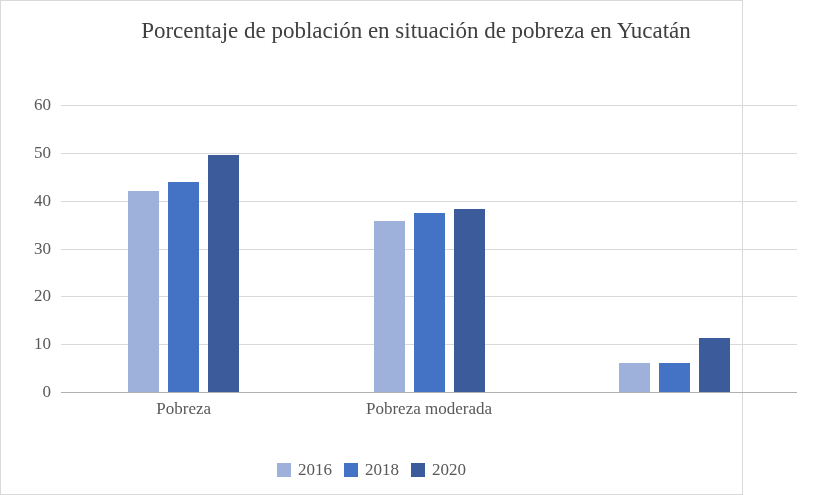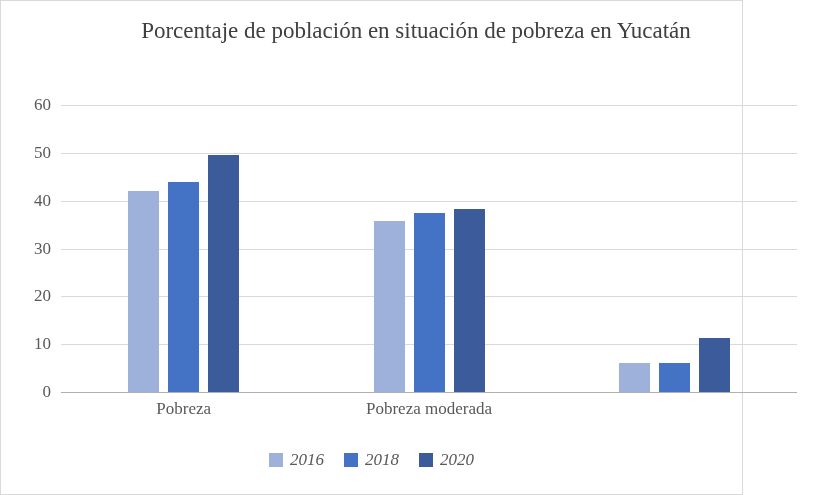--- a/index.html
+++ b/index.html
@@ -85,26 +85,25 @@
     font-size: 17px;
     line-height: 20px;
     text-align: center;
     color: #595959;
   }
   
   #legend {
     position: absolute;
     left: 0;
     right: 0;
-    top: 450px;
+    top: 460px;
     display: flex;
     justify-content: center;
     align-items: center;
-    gap: 20px;
-    font-style: italic;
+    gap: 12px;
   }
   .legend-item {
     display: flex;
     align-items: center;
     gap: 7px;
   }
   .legend-swatch {
     width: 14px;
     height: 14px;
     display: block;

